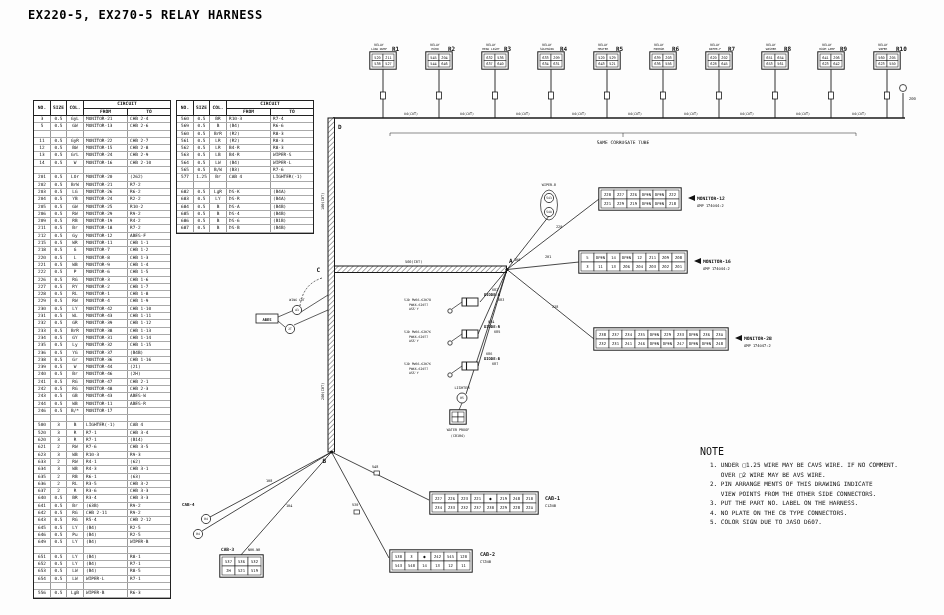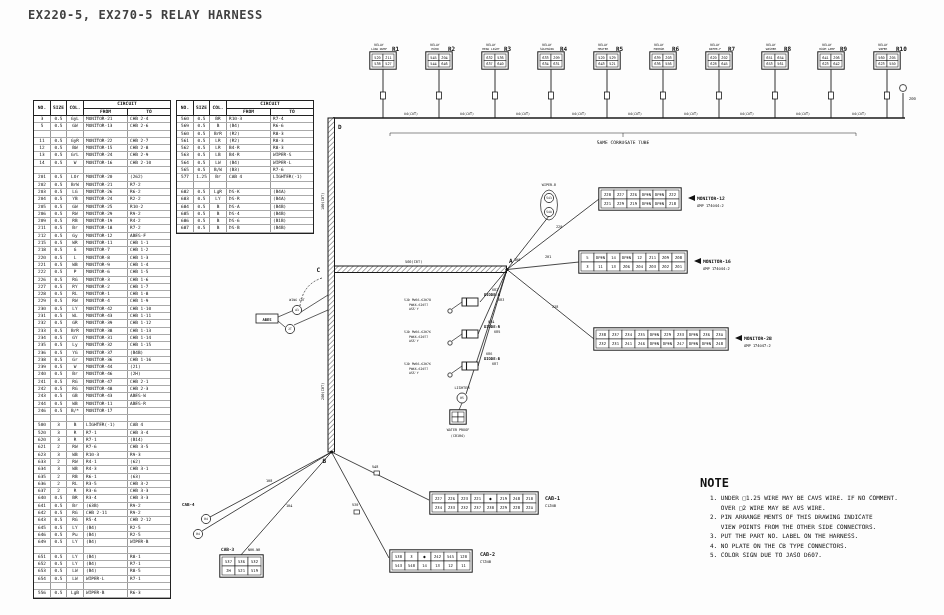--- a/index.html
+++ b/index.html
@@ -1,20 +1,20 @@
 <!DOCTYPE html>
 <html><head>
 <meta charset="utf-8">
 <style>
   * { margin:0; padding:0; box-sizing:border-box; }
   html,body { width:944px; height:615px; background:#ffffff; }
   #canvas { position:relative; width:944px; height:615px; background:#fdfdfd; overflow:hidden;
             font-family:"DejaVu Sans Mono", monospace; color:#111; }
   #title { position:absolute; left:28px; top:8px; font-size:12px; font-weight:bold;
-           letter-spacing:0.6px; color:#404040; }
+           letter-spacing:0.6px; color:#000000; }
 
   .ctable { position:absolute; top:100px; width:138px; border:1px solid #222; background:#fff; }
   #table1 { left:33px; }
   #table2 { left:176px; }
 
   .thead { display:flex; border-bottom:0.6px solid #222; font-weight:bold; }
   .th { font-size:4.6px; text-align:center; border-right:0.5px solid #222; overflow:hidden; }
   .th.no   { width:17px; line-height:13px; }
   .th.size { width:16px; line-height:13px; }
   .th.col  { width:17px; line-height:13px; }
@@ -30,21 +30,21 @@
            border-right:0.5px solid #999; color:#111; }
   .c0 { width:17px; text-align:center; }
   .c1 { width:16px; text-align:center; }
   .c2 { width:17px; text-align:center; }
   .c3 { width:44px; padding-left:2px; }
   .c4 { width:42px; padding-left:2px; border-right:none; }
 
   #diagram { position:absolute; left:0; top:0; }
 
   #notes { position:absolute; left:700px; top:446px; color:#111; }
-  .note-head { font-size:12px; font-weight:bold; margin-bottom:3px;margin-top:30px; }
+  .note-head { font-size:10px; font-weight:normal; margin-bottom:3px; }
   .note-line { font-size:6px; line-height:9.5px; white-space:pre; padding-left:10px; }
 </style>
 </head>
 <body>
 
 <div id="canvas">
 
   <div id="title">EX220-5, EX270-5 RELAY HARNESS</div>
 
   <div class="ctable" id="table1">

